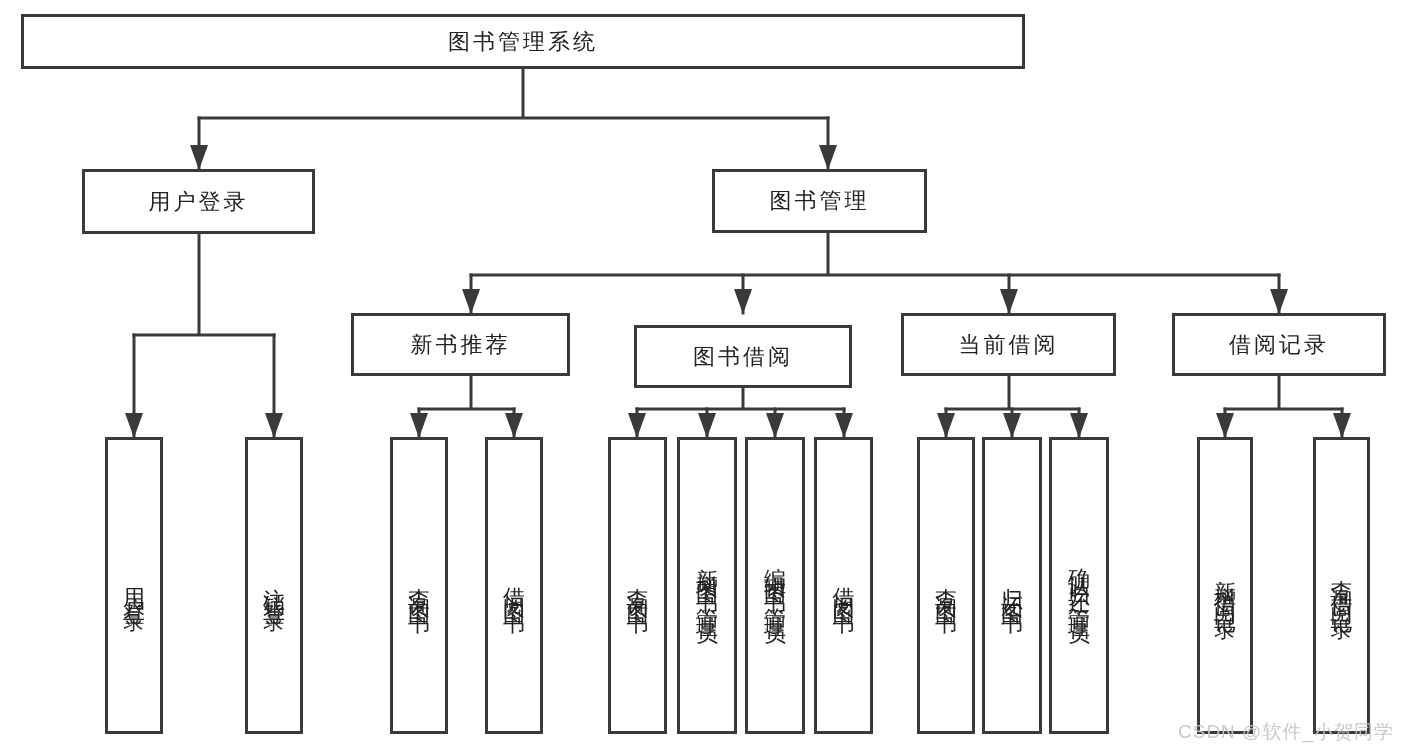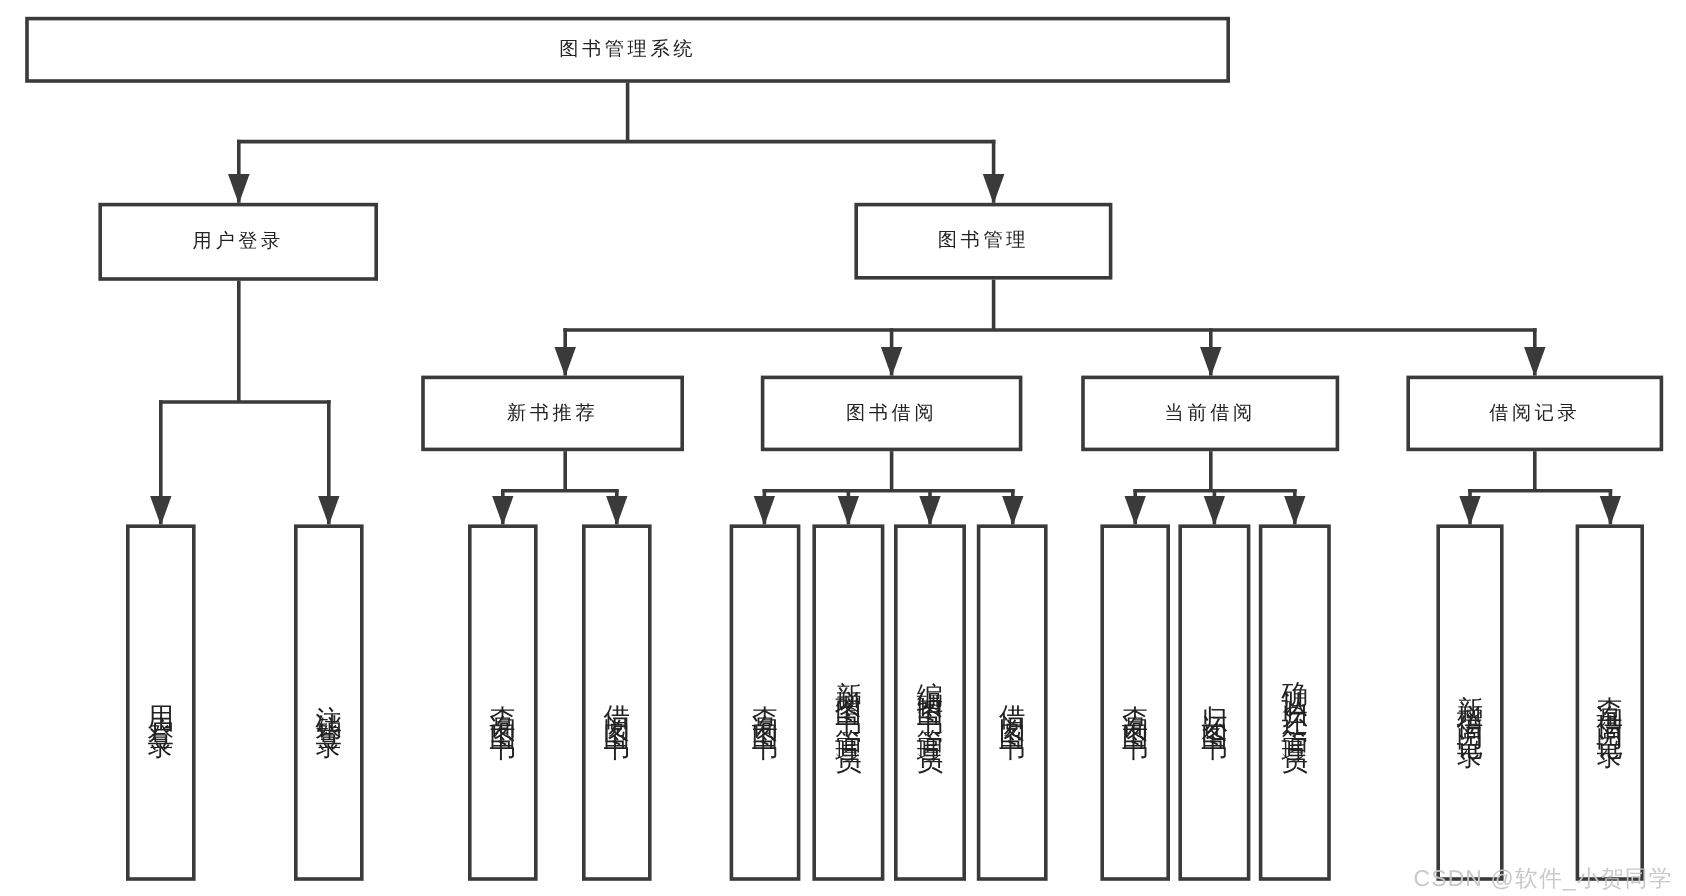--- a/index.html
+++ b/index.html
@@ -21,40 +21,40 @@
     position: absolute;
     box-sizing: border-box;
     border: 3px solid #3a3a3a;
     background: #ffffff;
     display: flex;
     align-items: center;
     justify-content: center;
     text-align: center;
   }
   .hbox {
-    font-size: 16px;
+    font-size: 22px;
     letter-spacing: 3px;
     line-height: 1;
     white-space: nowrap;
   }
   .vbox {
     writing-mode: vertical-rl;
     font-size: 22px;
     letter-spacing: 8px;
     line-height: 1;
   }
   
   .n-root   { left: 21px;   top: 14px;  width: 1004px; height: 55px; }
   
   .n-login  { left: 82px;   top: 169px; width: 233px;  height: 65px; }
   .n-mgmt   { left: 712px;  top: 169px; width: 215px;  height: 64px; }
   
   .lvl3     { top: 313px; height: 63px; }
   .n-recommend { left: 351px;  width: 219px; }
-  .n-borrow    { left: 634px;  width: 218px; }
+  .n-borrow    { left: 634px;  width: 218px; margin-top: 12px; }
   .n-current   { left: 901px;  width: 215px; }
   .n-record    { left: 1172px; width: 214px; }
   
   .leaf     { top: 437px; height: 297px; }
   .lf-login1   { left: 105px;  width: 58px; }
   .lf-login2   { left: 245px;  width: 58px; }
   .lf-rec1     { left: 390px;  width: 58px; }
   .lf-rec2     { left: 485px;  width: 58px; }
   .lf-bor1     { left: 608px;  width: 59px; }
   .lf-bor2     { left: 677px;  width: 60px; }

